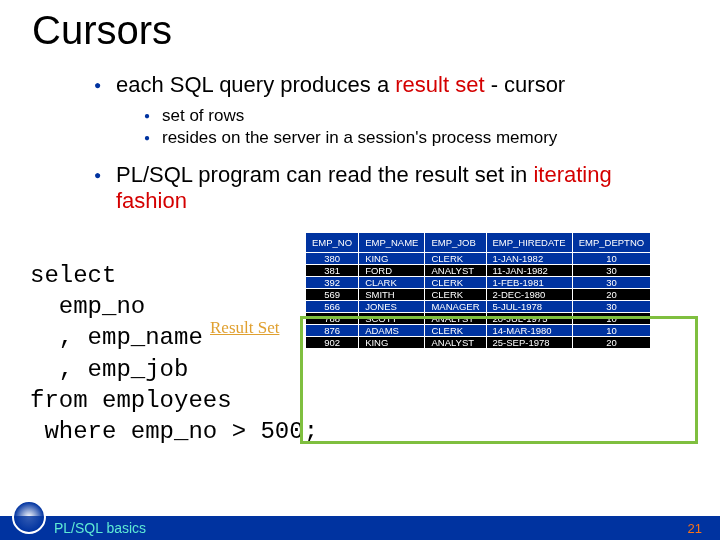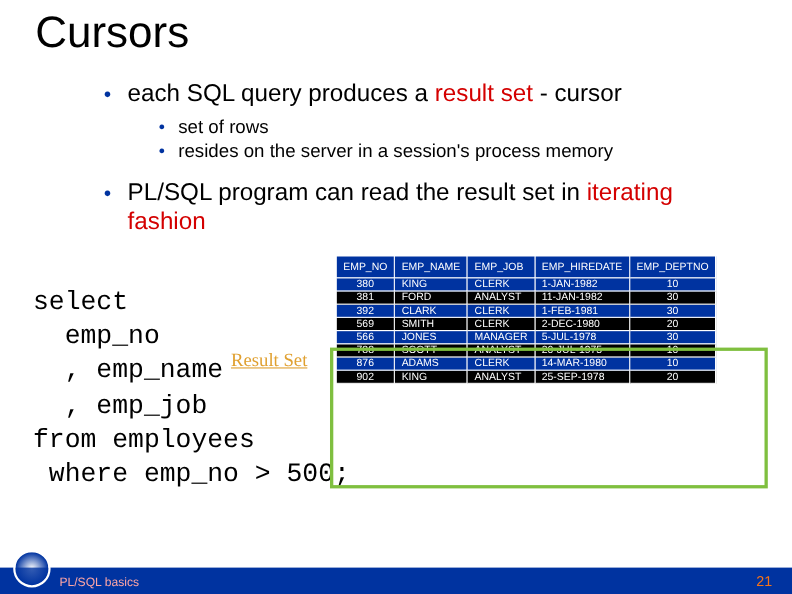--- a/index.html
+++ b/index.html
@@ -121,22 +121,22 @@
     width: 30px;
     height: 30px;
     border: 2px solid #fff;
     border-radius: 50%;
     background: radial-gradient(circle, rgba(255,255,255,0.2), #0033a0 70%);
   }
   .footer .ftext {
     position: absolute;
     left: 54px;
     bottom: 4px;
-    color: #fca5a5;
-    font-size: 11px;
+    color: #5eead4;
+    font-size: 14px;
   }
   .footer .pagenum {
     position: absolute;
     right: 18px;
     bottom: 4px;
     color: #f97316;
     font-size: 13px;
   }
   .col-no { width: 50px; }
   .col-name { width: 80px; }

